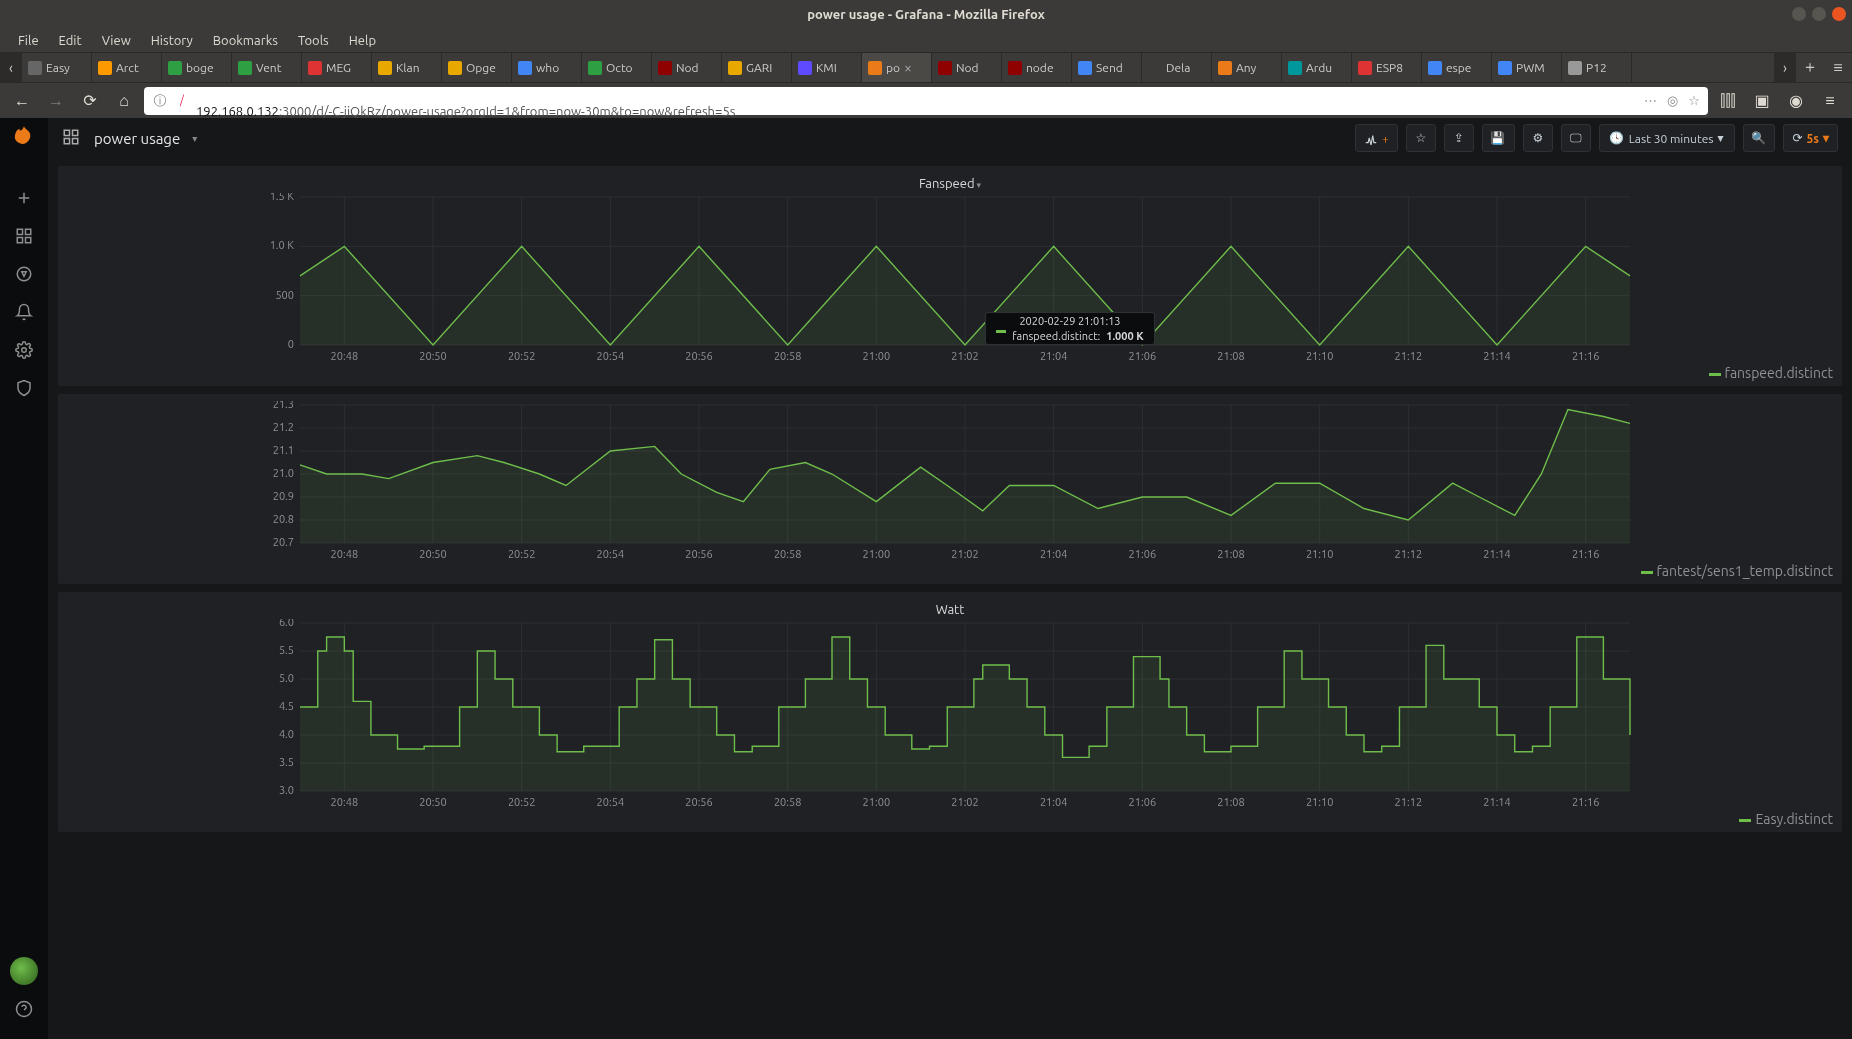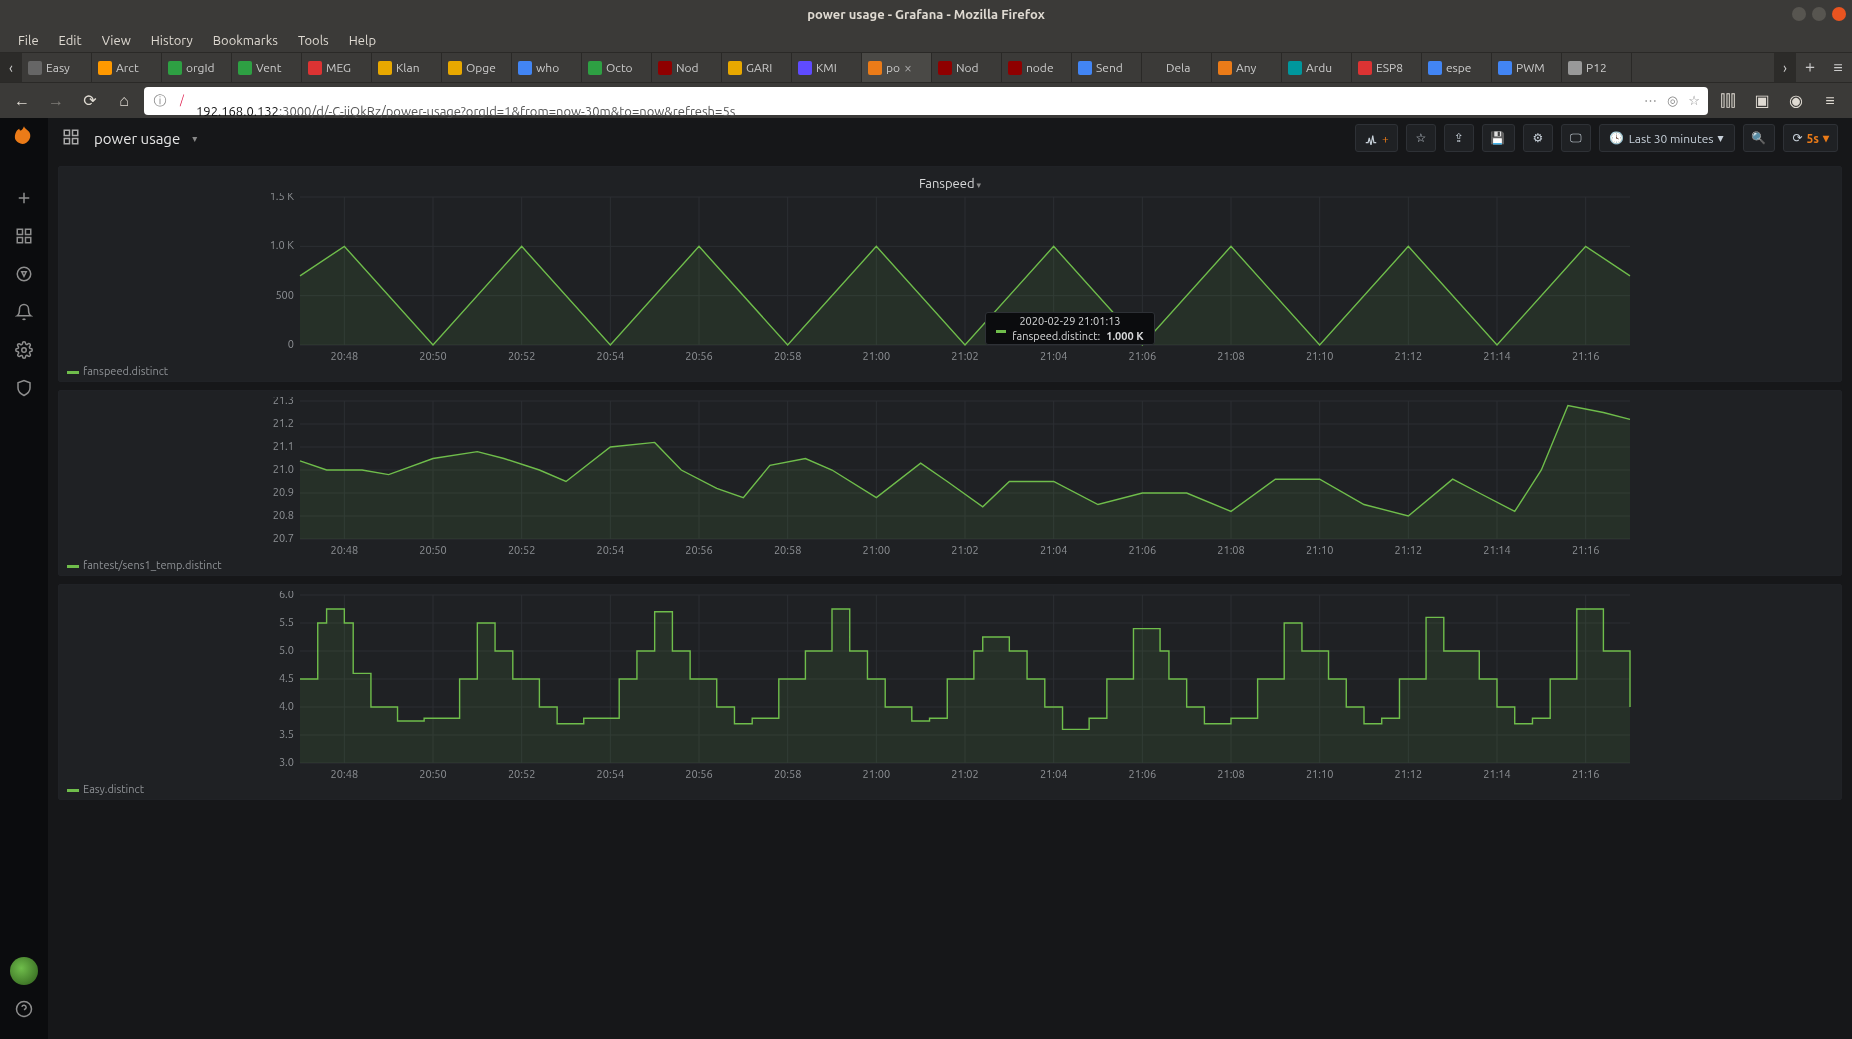--- a/index.html
+++ b/index.html
@@ -51,21 +51,21 @@
 .gtopbar .spacer { flex: 1; }
 .tbtn { height: 28px; min-width: 30px; padding: 0 8px; background: #1f2124; border: 1px solid #2e3136; border-radius: 3px; display: flex; align-items: center; justify-content: center; color: #c7d0d9; font-size: 12px; gap: 4px; }
 .tbtn.pill { padding: 0 10px; }
 .tbtn .accent { color: #eb7b18; font-weight: bold; }
 
 .panels { flex: 1; overflow: auto; padding: 8px 10px; display: flex; flex-direction: column; gap: 8px; }
 .panel { background: #1f2124; border: 1px solid #202226; border-radius: 2px; padding: 6px 8px 4px; position: relative; }
 .panel .ptitle { text-align: center; font-size: 13px; color: #d8d9da; height: 20px; line-height: 20px; }
 .panel .ptitle .pcaret { font-size: 9px; color: #888; margin-left: 2px; }
 .panel .plot { position: relative; width: 100%; }
-.panel .legend { font-size: 11px; color: #8e9195; margin-top: 2px; }
+.panel .legend { font-size: 14px; color: #8e9195; margin-top: 2px; text-align: right; }
 .panel .legend .swatch { display: inline-block; width: 12px; height: 3px; background: #6fbd4b; margin-right: 4px; vertical-align: middle; }
 .panel svg { display: block; }
 
 .tooltip { position: absolute; background: #0b0c0e; border: 1px solid #2e3136; border-radius: 3px; padding: 2px 10px; font-size: 11px; color: #d8d9da; z-index: 10; pointer-events: none; white-space: nowrap; }
 .tooltip .tt-time { text-align: center; margin-bottom: 3px; }
 .tooltip .tt-row { display: flex; gap: 6px; }
 .tooltip .tt-row .swatch { display:inline-block;width:10px;height:3px;background:#6fbd4b;}
 .tooltip .tt-val { font-weight: 700; margin-left: auto; }
 </style>
 </head>
@@ -96,21 +96,21 @@
       <div class="tab">
         <div class="fav" style="background: rgb(102, 102, 102);"></div>
         <span>Easy</span>
       </div>
       <div class="tab">
         <div class="fav" style="background: rgb(255, 153, 0);"></div>
         <span>Arct</span>
       </div>
       <div class="tab">
         <div class="fav" style="background: rgb(46, 160, 67);"></div>
-        <span>orgId</span>
+        <span>boge</span>
       </div>
       <div class="tab">
         <div class="fav" style="background: rgb(46, 160, 67);"></div>
         <span>Vent</span>
       </div>
       <div class="tab">
         <div class="fav" style="background: rgb(221, 51, 51);"></div>
         <span>MEG</span>
       </div>
       <div class="tab">
@@ -397,20 +397,21 @@
               <text x="1237" y="157" text-anchor="middle" fill="#8e9195" font-size="11">21:14</text>
               <line x1="1325.6666666666667" x2="1325.6666666666667" y1="4" y2="142" stroke="#2c2f33"></line>
               <text x="1325.6666666666667" y="157" text-anchor="middle" fill="#8e9195" font-size="11">21:16</text>
               <path d="M40,63.80000000000022 L66.6,73 L102.06666666666666,73 L128.66666666666669,77.5999999999999 L173,61.49999999999986 L217.33333333333334,54.600000000000435 L243.9333333333333,61.49999999999986 L279.40000000000003,73 L306,84.50000000000014 L350.3333333333333,49.99999999999973 L394.6666666666667,45.399999999999835 L421.2666666666667,73 L456.73333333333335,91.39999999999957 L483.3333333333333,100.60000000000016 L509.93333333333334,68.4000000000001 L545.4000000000001,61.49999999999986 L572,73 L616.3333333333334,100.60000000000016 L660.6666666666666,66.09999999999974 L687.2666666666667,84.50000000000014 L722.7333333333333,109.79999999999994 L749.3333333333334,84.50000000000014 L793.6666666666666,84.50000000000014 L838,107.4999999999996 L882.3333333333333,96.00000000000027 L926.6666666666666,96.00000000000027 L970.9999999999999,114.39999999999984 L1015.3333333333333,82.19999999999979 L1059.6666666666667,82.19999999999979 L1104,107.4999999999996 L1148.3333333333335,118.99999999999973 L1192.6666666666667,82.19999999999979 L1219.2666666666667,96.00000000000027 L1254.7333333333333,114.39999999999984 L1281.3333333333333,73 L1307.9333333333334,8.599999999999891 L1343.3999999999999,15.500000000000142 L1370,22.40000000000038 L1370,142 L40,142 Z" fill="rgba(111,189,75,0.10)" stroke="none"></path>
               <path d="M40,63.80000000000022 L66.6,73 L102.06666666666666,73 L128.66666666666669,77.5999999999999 L173,61.49999999999986 L217.33333333333334,54.600000000000435 L243.9333333333333,61.49999999999986 L279.40000000000003,73 L306,84.50000000000014 L350.3333333333333,49.99999999999973 L394.6666666666667,45.399999999999835 L421.2666666666667,73 L456.73333333333335,91.39999999999957 L483.3333333333333,100.60000000000016 L509.93333333333334,68.4000000000001 L545.4000000000001,61.49999999999986 L572,73 L616.3333333333334,100.60000000000016 L660.6666666666666,66.09999999999974 L687.2666666666667,84.50000000000014 L722.7333333333333,109.79999999999994 L749.3333333333334,84.50000000000014 L793.6666666666666,84.50000000000014 L838,107.4999999999996 L882.3333333333333,96.00000000000027 L926.6666666666666,96.00000000000027 L970.9999999999999,114.39999999999984 L1015.3333333333333,82.19999999999979 L1059.6666666666667,82.19999999999979 L1104,107.4999999999996 L1148.3333333333335,118.99999999999973 L1192.6666666666667,82.19999999999979 L1219.2666666666667,96.00000000000027 L1254.7333333333333,114.39999999999984 L1281.3333333333333,73 L1307.9333333333334,8.599999999999891 L1343.3999999999999,15.500000000000142 L1370,22.40000000000038" fill="none" stroke="#6fbd4b" stroke-width="1.4"></path>
             </svg>
           </div>
           <div class="legend"><span class="swatch"></span><span>fantest/sens1_temp.distinct</span></div>
         </div>
         <div class="panel">
+          <div class="ptitle">Watt</div>
           <div class="plot">
             <svg viewBox="0 0 1380 190" width="100%" height="190">
               <line x1="40" x2="1370" y1="172" y2="172" stroke="#2c2f33"></line>
               <text x="34" y="175" text-anchor="end" fill="#8e9195" font-size="11">3.0</text>
               <line x1="40" x2="1370" y1="144" y2="144" stroke="#2c2f33"></line>
               <text x="34" y="147" text-anchor="end" fill="#8e9195" font-size="11">3.5</text>
               <line x1="40" x2="1370" y1="116.00000000000001" y2="116.00000000000001" stroke="#2c2f33"></line>
               <text x="34" y="119.00000000000001" text-anchor="end" fill="#8e9195" font-size="11">4.0</text>
               <line x1="40" x2="1370" y1="88" y2="88" stroke="#2c2f33"></line>
               <text x="34" y="91" text-anchor="end" fill="#8e9195" font-size="11">4.5</text>

